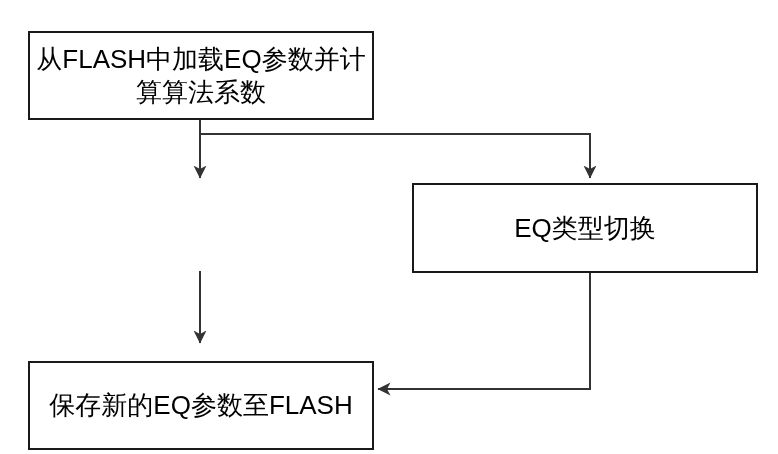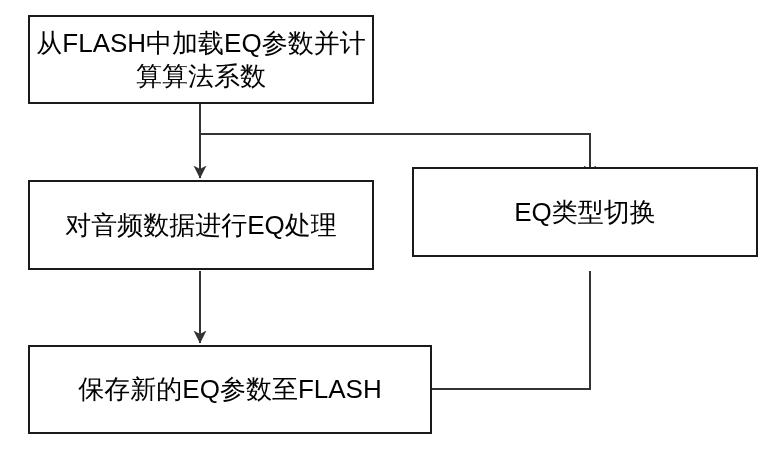--- a/index.html
+++ b/index.html
@@ -34,25 +34,26 @@
     background: #ffffff;
     border: 2px solid #1a1a1a;
     display: flex;
     align-items: center;
     justify-content: center;
     text-align: center;
     font-size: 26px;
     line-height: 33px;
     color: #000000;
     white-space: pre-line;
+    margin-top: 16px;
   }
   .node-load    { left: 28px;  top: 15px;  width: 346px; height: 89px; }
   .node-process { left: 28px;  top: 180px; width: 346px; height: 90px; }
   .node-switch  { left: 412px; top: 167px; width: 346px; height: 90px; }
-  .node-save    { left: 28px;  top: 345px; width: 404px; height: 89px; }
+  .node-save    { left: 28px;  top: 345px; width: 346px; height: 89px; }
 </style>
 </head>
 <body>
 
 <div class="canvas">
 
   <svg class="edges-layer" viewBox="0 0 778 454" xmlns="http://www.w3.org/2000/svg">
     <defs>
       <marker id="arrowhead" markerUnits="userSpaceOnUse" markerWidth="16" markerHeight="16" refX="12.5" refY="7" orient="auto">
         <path d="M0,0.5 L13,7 L0,13.5 L3.5,7 Z" fill="#333333"></path>
@@ -64,19 +65,18 @@
     <path class="edge" d="M200,134 L590,134 L590,178" marker-end="url(#arrowhead)"></path>
 
     <path class="edge" d="M200,271 L200,343" marker-end="url(#arrowhead)"></path>
 
     <path class="edge" d="M590,271 L590,389 L378,389" marker-end="url(#arrowhead)"></path>
   </svg>
 
   <div class="node node-load">从FLASH中加载EQ参数并计
 算算法系数</div>
 
-  <div class="node node-process">对音频数据进行EQ处理</div>
 
   <div class="node node-switch">EQ类型切换</div>
 
   <div class="node node-save">保存新的EQ参数至FLASH</div>
 
 </div>
 
 </body></html>

